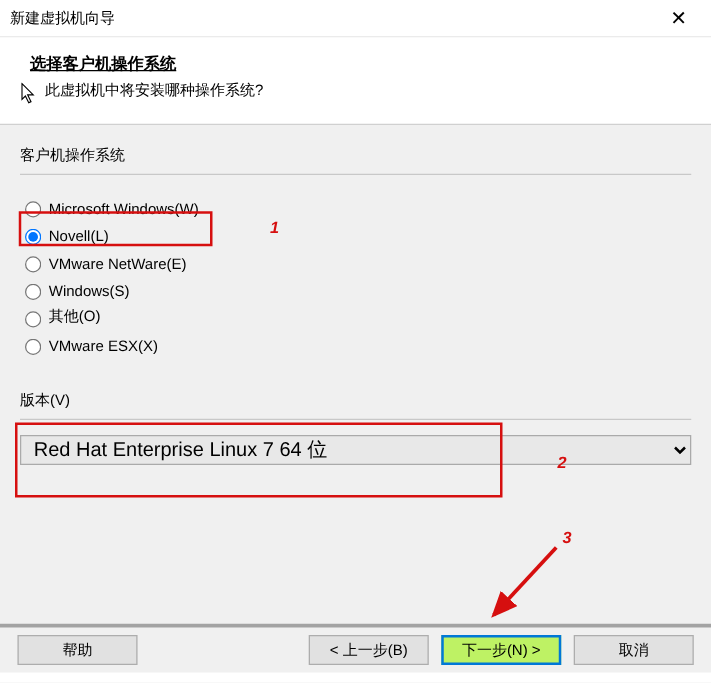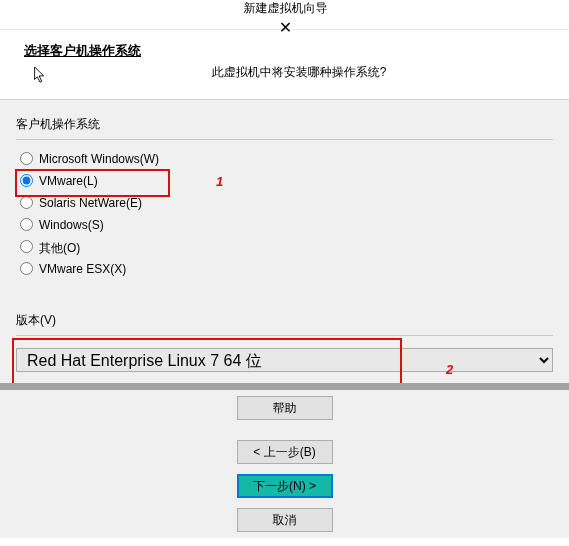--- a/index.html
+++ b/index.html
@@ -14,21 +14,20 @@
     position: relative;
   }
   .titlebar {
     display: flex;
     justify-content: space-between;
     align-items: center;
     height: 30px;
     padding: 0 6px 0 8px;
     background: #fff;
     border-bottom: 1px solid #e5e5e5;
-    flex-direction: column;
   }
   .titlebar .title { font-size: 12px; }
   .close-btn {
     width: 40px;
     height: 26px;
     display: flex;
     align-items: center;
     justify-content: center;
     background: transparent;
     border: none;
@@ -38,24 +37,23 @@
   .header {
     padding: 12px 24px 4px 24px;
     background: #fff;
   }
   .header .heading {
     font-weight: bold;
     font-size: 13px;
     text-decoration: underline;
   }
   .header .subheading {
-    margin-left: 29px;
+    margin-left: 12px;
     margin-top: 4px;
     position: relative;
-    text-align: center;
   }
   .cursor-icon {
     position: absolute;
     left: -20px;
     top: 2px;
     width: 14px;
     height: 18px;
   }
   .divider {
     height: 1px;
@@ -75,21 +73,21 @@
     height: 1px;
     background: #c8c8c8;
     margin-bottom: 12px;
   }
   .radio-group {
     position: relative;
     padding-left: 4px;
   }
   .radio-row {
     display: flex;
-    align-items: flex-start;
+    align-items: flex-end;
     height: 22px;
     gap: 6px;
   }
   .radio-row input[type=radio] {
     margin: 0;
     width: 13px;
     height: 13px;
   }
   .radio-row label { cursor: pointer; }
   .annot-box1 {
@@ -138,37 +136,36 @@
   .footer {
     position: absolute;
     bottom: 8px;
     left: 0;
     right: 0;
     padding: 6px 14px;
     display: flex;
     gap: 10px;
     align-items: center;
     background: #f0f0f0;
-    border-top: 7px solid #a3a3a3;
-    flex-direction: column;
+    border-top: 3px solid #a3a3a3;
   }
   .footer .spacer { flex: 1; }
   button.btn {
     min-width: 96px;
     height: 24px;
     font-family: inherit;
     font-size: 12px;
     background: #e1e1e1;
     border: 1px solid #adadad;
     cursor: pointer;
     padding: 0 10px;
   }
   button.btn.primary {
     border: 2px solid #0078d7;
-    background: #14b8a6;
+    background: #bef264;
   }
   .arrow {
     position: absolute;
     pointer-events: none;
   }
 </style>
 </head>
 <body>
 
 <div class="titlebar">
@@ -197,25 +194,25 @@
   <div class="radio-group">
     <div class="annot-box1"></div>
     <span class="annot-num" style="left:200px; top:22px;">1</span>
 
     <div class="radio-row">
       <input type="radio" name="os" style="">
       <label>Microsoft Windows(W)</label>
     </div>
     <div class="radio-row">
       <input type="radio" name="os" checked="" style="">
-      <label>VMware(L)</label>
-    </div>
-    <div class="radio-row">
-      <input type="radio" name="os" style="">
-      <label>Solaris NetWare(E)</label>
+      <label>Novell(L)</label>
+    </div>
+    <div class="radio-row">
+      <input type="radio" name="os" style="">
+      <label>VMware NetWare(E)</label>
     </div>
     <div class="radio-row">
       <input type="radio" name="os" style="">
       <label>Windows(S)</label>
     </div>
     <div class="radio-row">
       <input type="radio" name="os" style="">
       <label>其他(O)</label>
     </div>
     <div class="radio-row">

